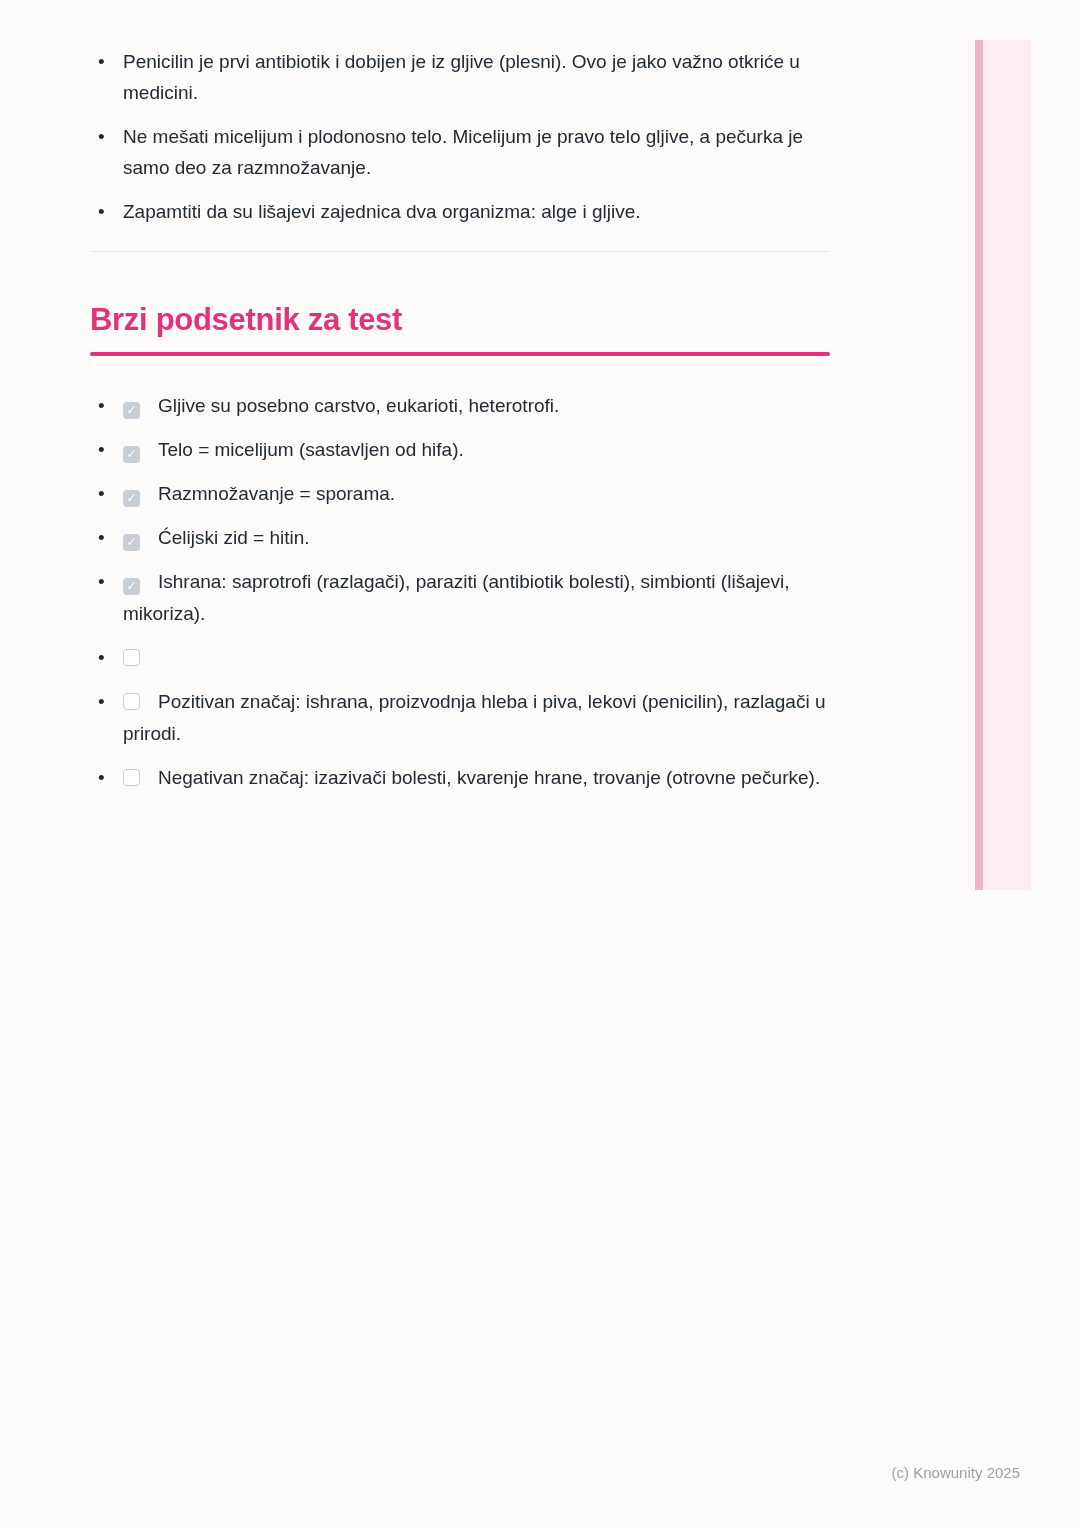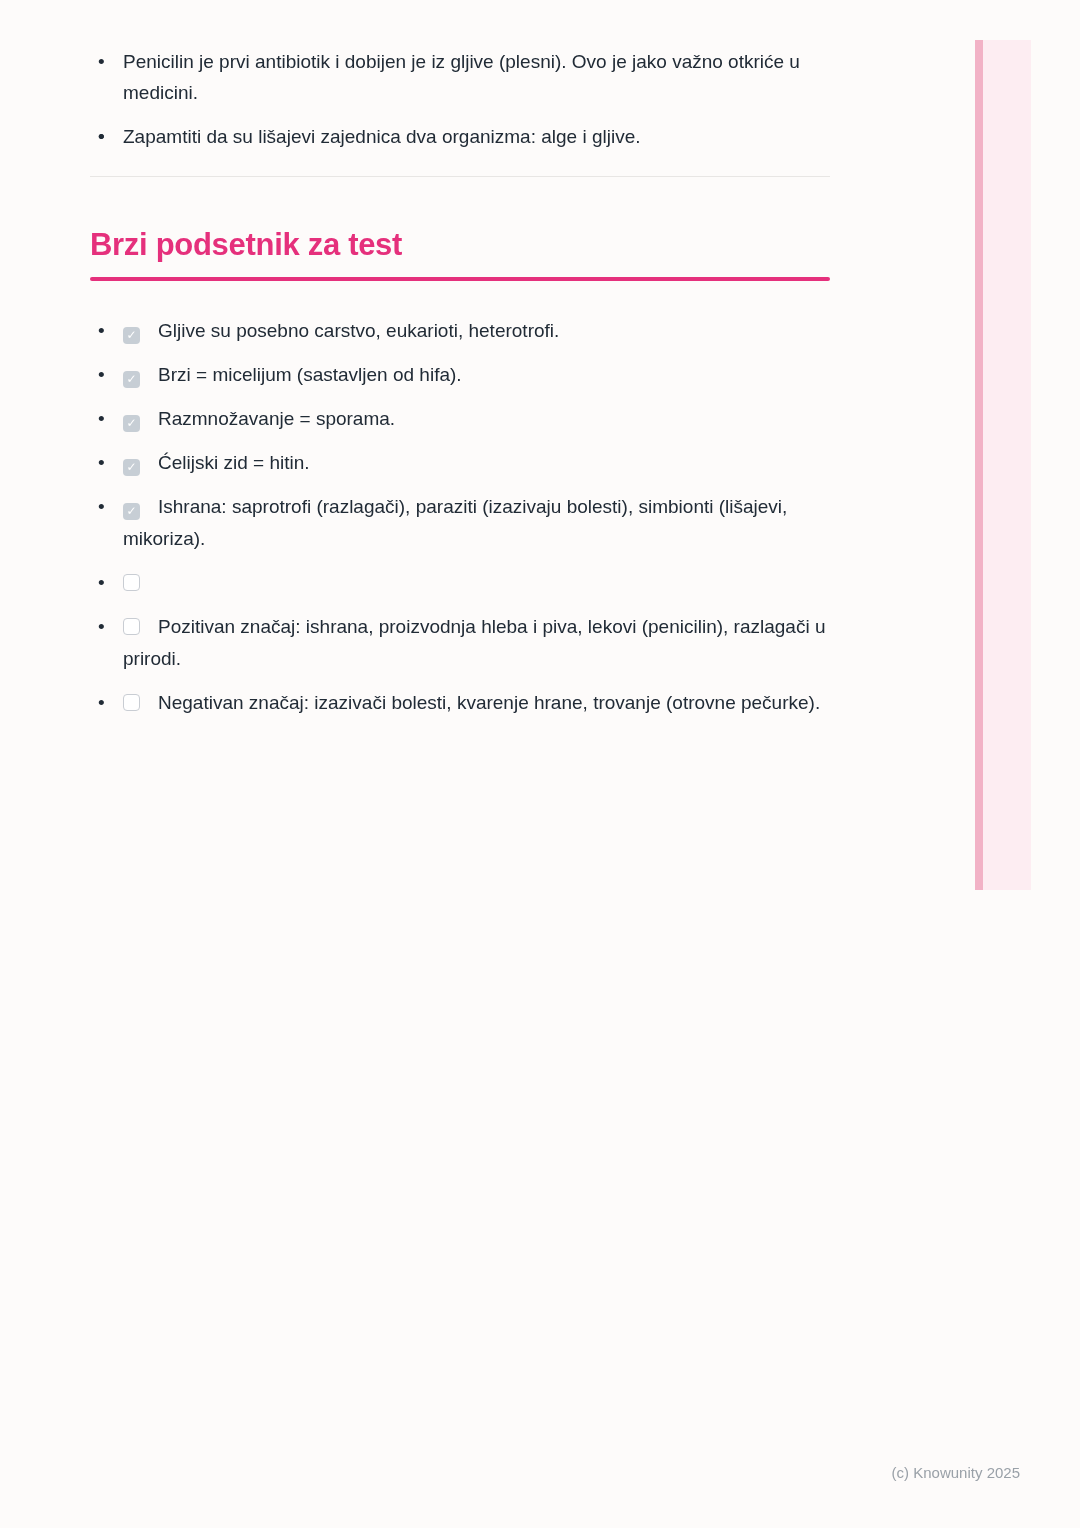--- a/index.html
+++ b/index.html
@@ -83,35 +83,35 @@
 
 <div class="page">
 
   <div class="edge-gutter"></div>
   <div class="edge-stripe"></div>
 
   <div class="content">
 
     <ul class="plain notes-list">
         <li><span class="bullet">•</span><span>Penicilin je prvi antibiotik i dobijen je iz gljive (plesni). Ovo je jako važno otkriće u medicini.</span></li>
-        <li><span class="bullet">•</span></li>
+        <li><span class="bullet">•</span><span>Ne mešati micelijum i plodonosno telo. Micelijum je pravo telo gljive, a pečurka je samo deo za razmnožavanje.</span></li>
         <li><span class="bullet">•</span><span>Zapamtiti da su lišajevi zajednica dva organizma: alge i gljive.</span></li>
       </ul>
 
     <hr class="divider">
 
     <h1 class="section-title">Brzi podsetnik za test</h1>
     <div class="title-underline"></div>
 
     <ul class="plain checklist">
         <li><span class="bullet">•</span><span class="checkbox checked">✓</span><span>Gljive su posebno carstvo, eukarioti, heterotrofi.</span></li>
-        <li><span class="bullet">•</span><span class="checkbox checked">✓</span><span>Brzi = </span><strong>micelijum</strong><span> (sastavljen od </span><strong>hifa</strong><span>).</span></li>
+        <li><span class="bullet">•</span><span class="checkbox checked">✓</span><span>Telo = </span><strong>micelijum</strong><span> (sastavljen od </span><strong>hifa</strong><span>).</span></li>
         <li><span class="bullet">•</span><span class="checkbox checked">✓</span><span>Razmnožavanje = </span><strong>sporama</strong><span>.</span></li>
         <li><span class="bullet">•</span><span class="checkbox checked">✓</span><span>Ćelijski zid = </span><strong>hitin</strong><span>.</span></li>
-        <li><span class="bullet">•</span><span class="checkbox checked">✓</span><span>Ishrana: </span><strong>saprotrofi</strong><span> (razlagači), </span><strong>paraziti</strong><span> (izazivaju bolesti), </span><strong>simbionti</strong><span> (lišajevi, mikoriza).</span></li>
+        <li><span class="bullet">•</span><span class="checkbox checked">✓</span><span>Ishrana: </span><strong>saprotrofi</strong><span> (razlagači), </span><strong>paraziti</strong><span> (antibiotik bolesti), </span><strong>simbionti</strong><span> (lišajevi, mikoriza).</span></li>
         <li><span class="bullet">•</span><span class="checkbox unchecked"></span></li>
         <li><span class="bullet">•</span><span class="checkbox unchecked"></span><strong>Pozitivan značaj:</strong><span> ishrana, proizvodnja hleba i piva, lekovi (penicilin), razlagači u prirodi.</span></li>
         <li><span class="bullet">•</span><span class="checkbox unchecked"></span><strong>Negativan značaj:</strong><span> izazivači bolesti, kvarenje hrane, trovanje (otrovne pečurke).</span></li>
       </ul>
 
   </div>
 
   <div class="footer">(c) Knowunity 2025</div>
 
 </div>

